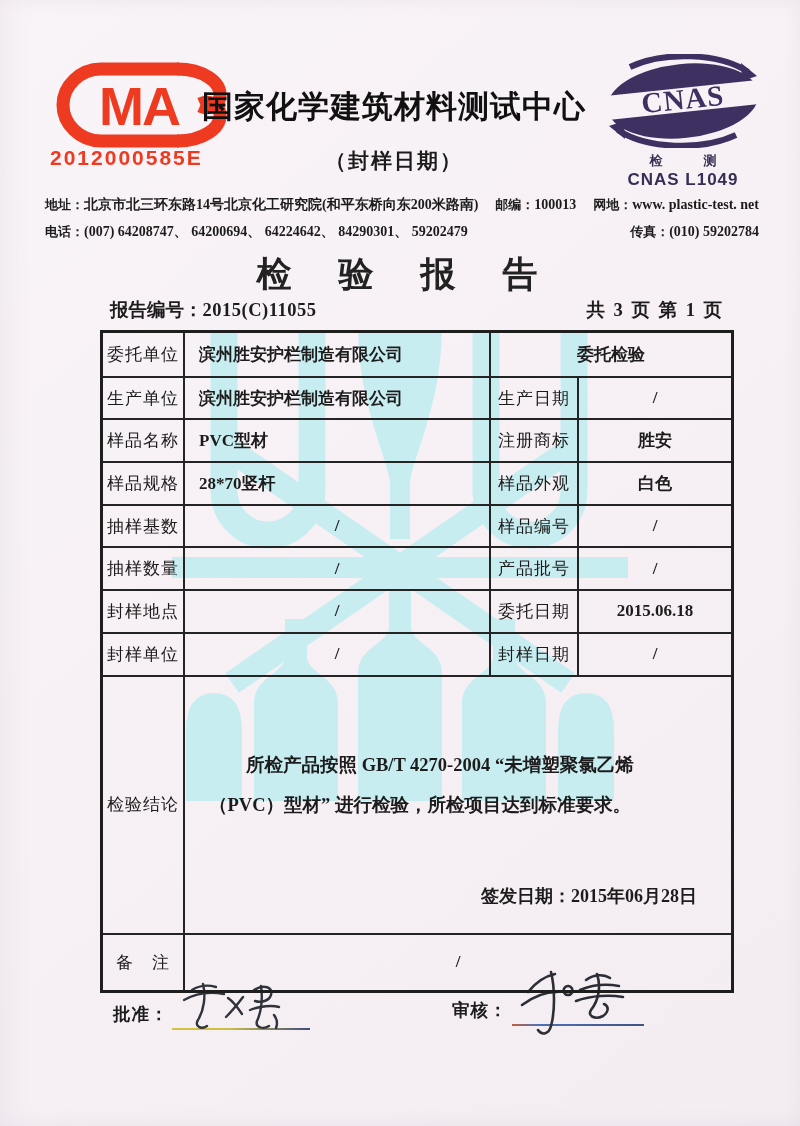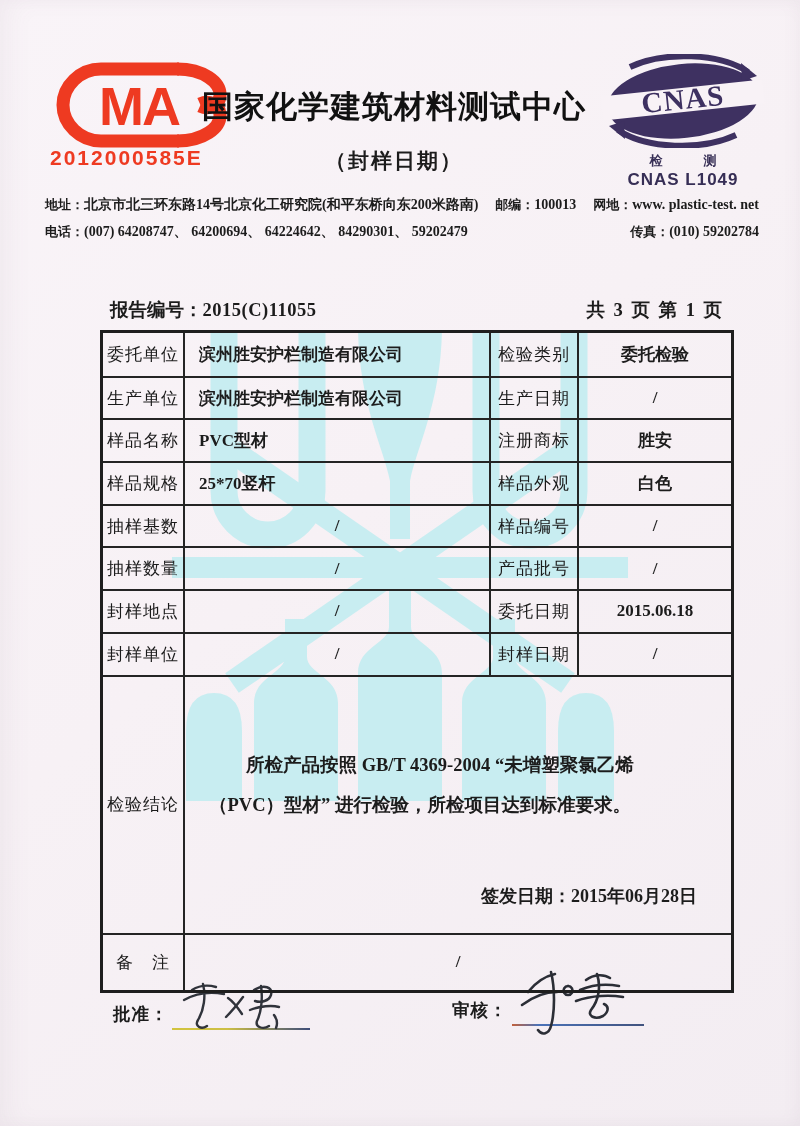--- a/index.html
+++ b/index.html
@@ -111,20 +111,21 @@
       <span><span class="lbl">地址：</span><span class="val">北京市北三环东路14号北京化工研究院(和平东桥向东200米路南)</span></span>
       <span><span class="lbl">邮编：</span><span class="val">100013</span></span>
       <span><span class="lbl">网地：</span><span class="val">www. plastic-test. net</span></span>
     </div>
     <div class="row">
       <span><span class="lbl">电话：</span><span class="val">(007) 64208747、 64200694、 64224642、 84290301、 59202479</span></span>
       <span><span class="lbl">传真：</span><span class="val">(010) 59202784</span></span>
     </div>
   </div>
 
+  <div class="doc-title">检　验　报　告</div>
   <div class="repno-row">
     <span class="repno-left"><span>报告编号：</span><span class="repno-val">2015(C)11055</span></span>
     <span class="pages">共 3 页 第 1 页</span>
   </div>
 
   <svg class="wm" width="456" height="470" viewBox="0 0 456 470">
     <g fill="#c8edf1" stroke="none">
       <path d="M52,-20 V160 a44,44 0 0 0 88,0 V-20" fill="none" stroke="#c8edf1" stroke-width="27"></path>
       <path d="M314,-20 V160 a44,44 0 0 0 88,0 V-20" fill="none" stroke="#c8edf1" stroke-width="27"></path>
       <path d="M186,-6 H270 C270,70 244,118 238,150 L238,208 H218 L218,150 C212,118 186,70 186,-6 Z"></path>
@@ -136,38 +137,37 @@
       <path d="M321,288 V326 C321,342 290,346 290,372 V470 H374 V372 C374,346 343,342 343,326 V288 Z"></path>
       <path d="M14,470 V400 Q14,362 42,362 Q70,362 70,400 V470 Z"></path>
       <path d="M386,470 V400 Q386,362 414,362 Q442,362 442,400 V470 Z"></path>
     </g>
   </svg>
 
   <div class="tbl">
     <div class="tr first">
       <div class="td c1 lab">委托单位</div>
       <div class="td c2 val v-left">滨州胜安护栏制造有限公司</div>
-      <div class="td c3 lab">检验类别</div>
       <div class="td c4 val v-center">委托检验</div>
     </div>
     <div class="tr">
       <div class="td c1 lab">生产单位</div>
       <div class="td c2 val v-left">滨州胜安护栏制造有限公司</div>
       <div class="td c3 lab">生产日期</div>
       <div class="td c4 val v-center">/</div>
     </div>
     <div class="tr">
       <div class="td c1 lab">样品名称</div>
       <div class="td c2 val v-left">PVC型材</div>
       <div class="td c3 lab">注册商标</div>
       <div class="td c4 val v-center">胜安</div>
     </div>
     <div class="tr">
       <div class="td c1 lab">样品规格</div>
-      <div class="td c2 val v-left">25*70竖杆</div>
+      <div class="td c2 val v-left">28*70竖杆</div>
       <div class="td c3 lab">样品外观</div>
       <div class="td c4 val v-center">白色</div>
     </div>
     <div class="tr">
       <div class="td c1 lab">抽样基数</div>
       <div class="td c2 val v-center">/</div>
       <div class="td c3 lab">样品编号</div>
       <div class="td c4 val v-center">/</div>
     </div>
     <div class="tr">
@@ -184,21 +184,21 @@
     </div>
     <div class="tr">
       <div class="td c1 lab">封样单位</div>
       <div class="td c2 val v-center">/</div>
       <div class="td c3 lab">封样日期</div>
       <div class="td c4 val v-center">/</div>
     </div>
     <div class="tr concl">
       <div class="td c1 lab">检验结论</div>
       <div class="concl-cell">
-        <div class="concl-text">所检产品按照 GB/T 4369-2004 “未增塑聚氯乙烯（PVC）型材” 进行检验，所检项目达到标准要求。</div>
+        <div class="concl-text">所检产品按照 GB/T 4270-2004 “未增塑聚氯乙烯（PVC）型材” 进行检验，所检项目达到标准要求。</div>
         <div class="sign-date"><span>签发日期：</span><span>2015年06月28日</span></div>
       </div>
     </div>
     <div class="tr remark">
       <div class="td c1 lab">备　注</div>
       <div class="td val v-center" style="flex:1;">/</div>
     </div>
   </div>
 
   <div class="sig-row">

